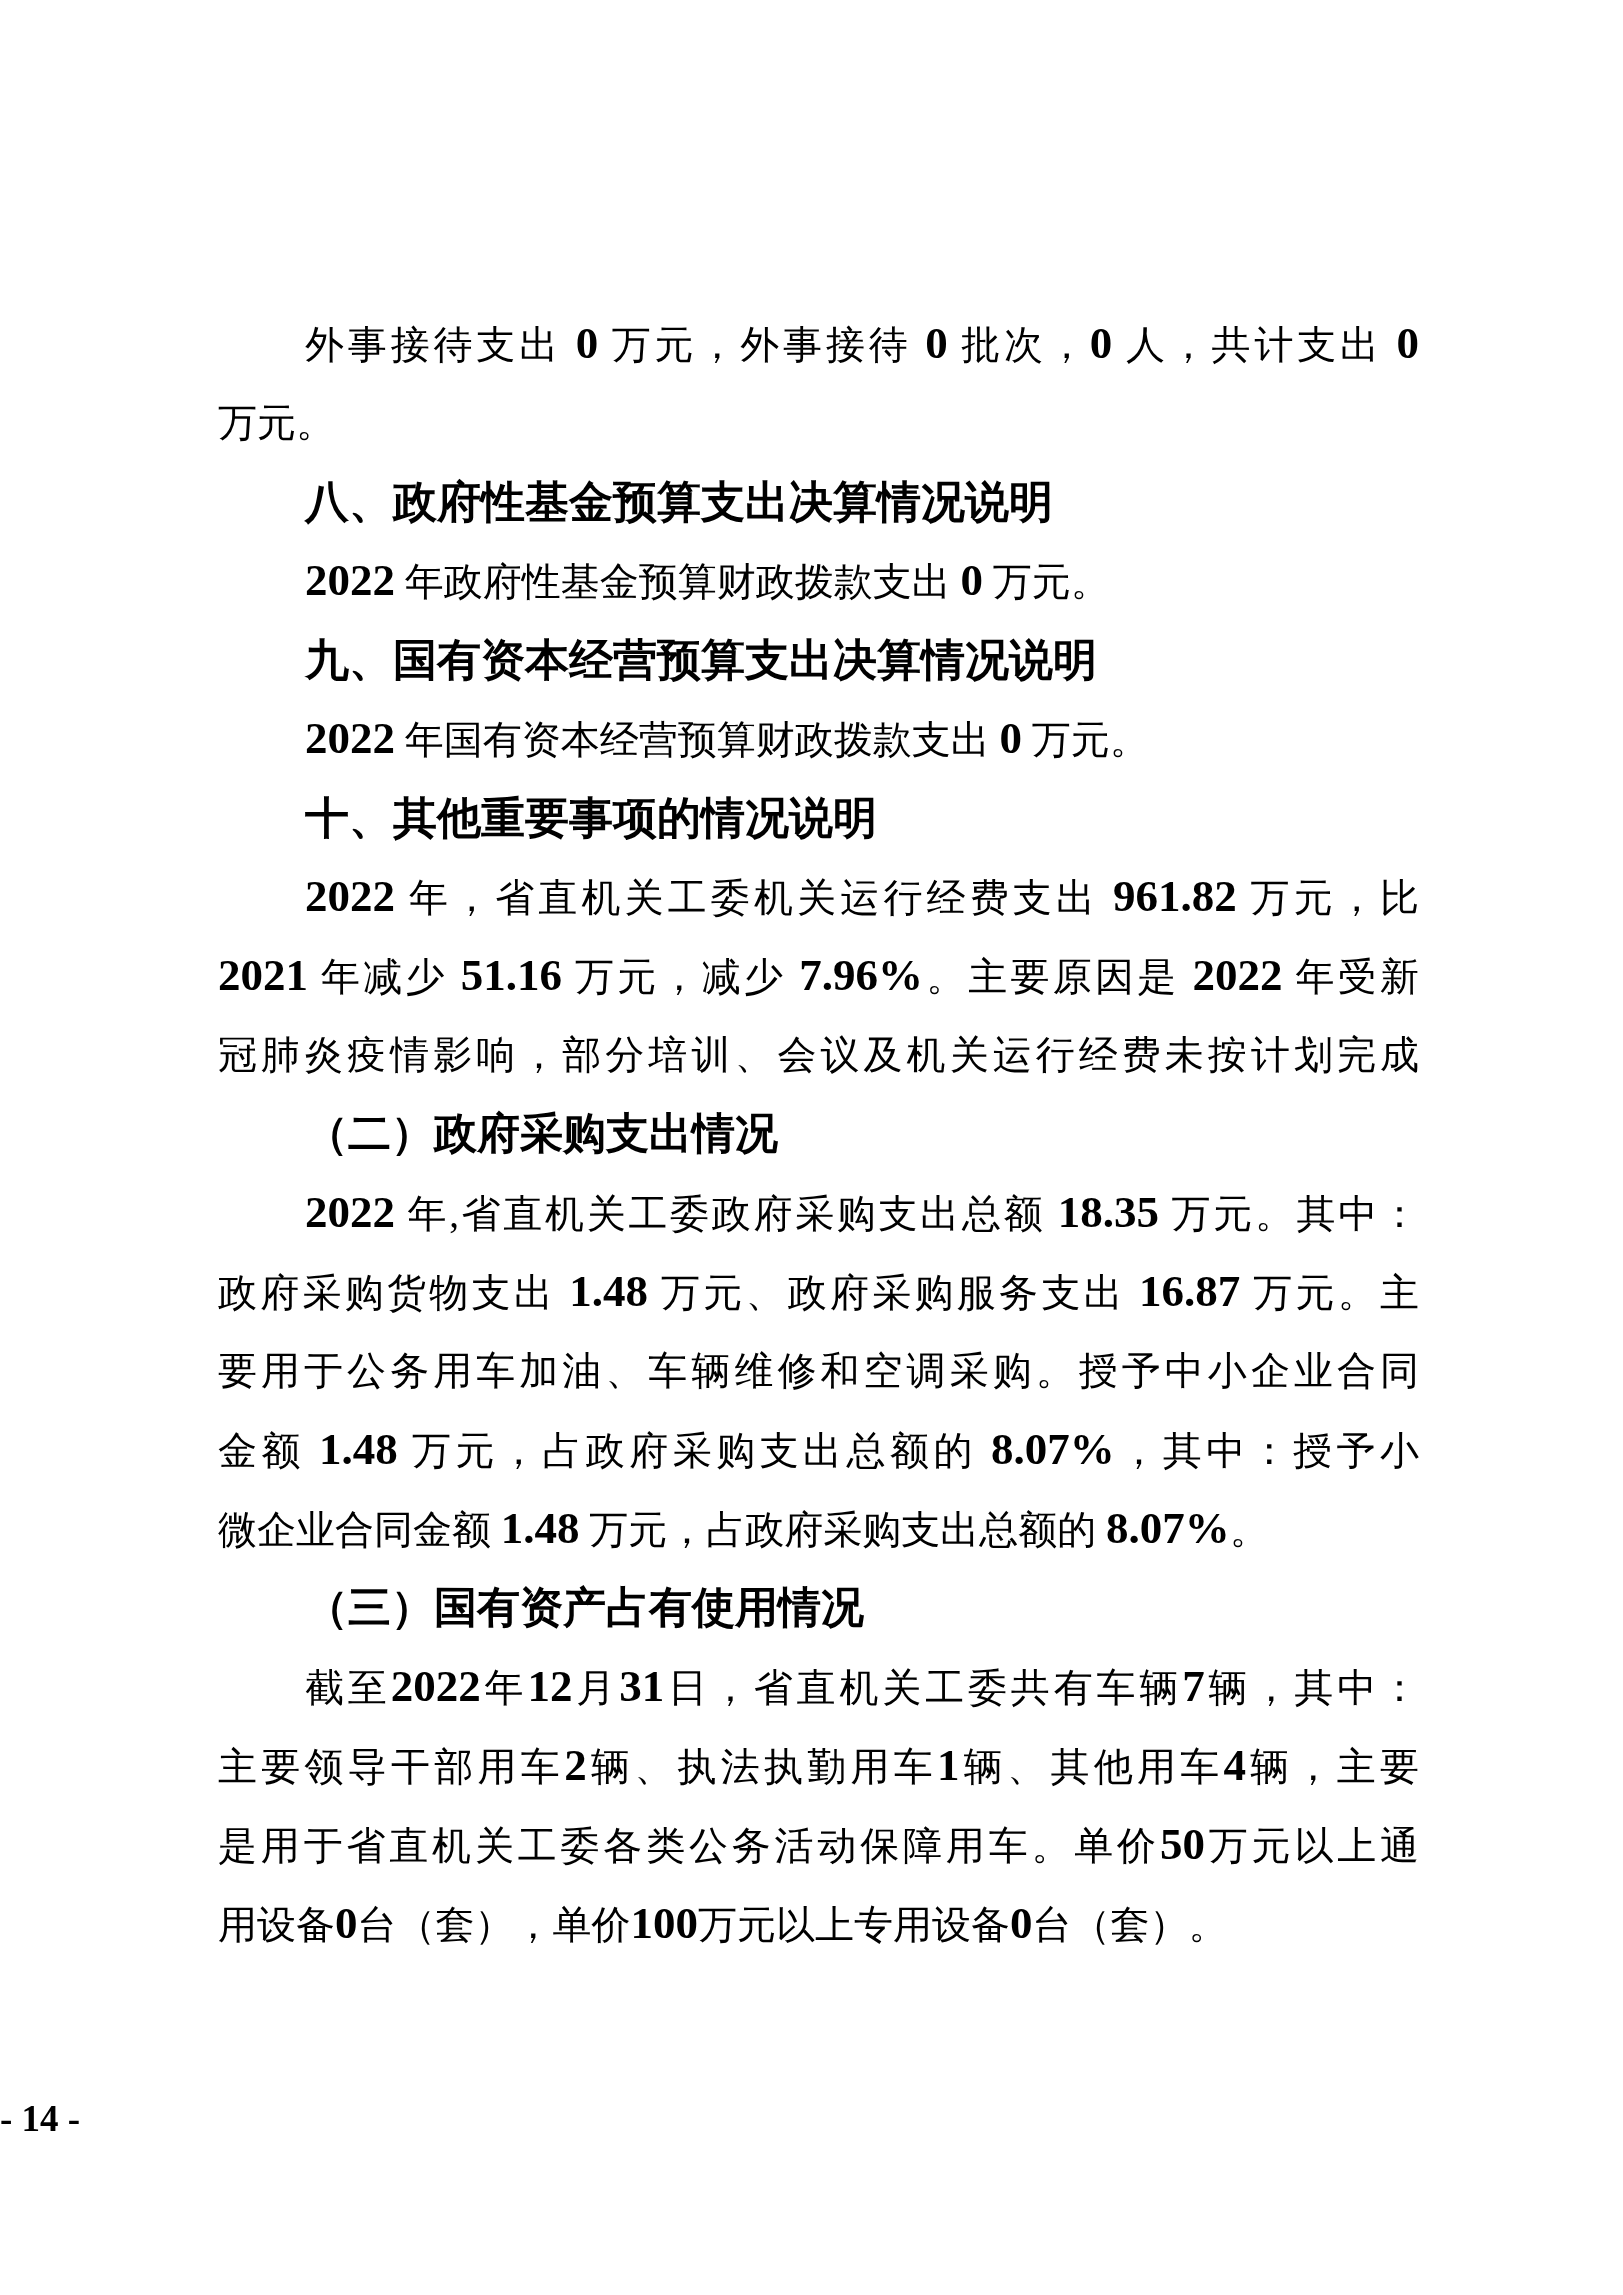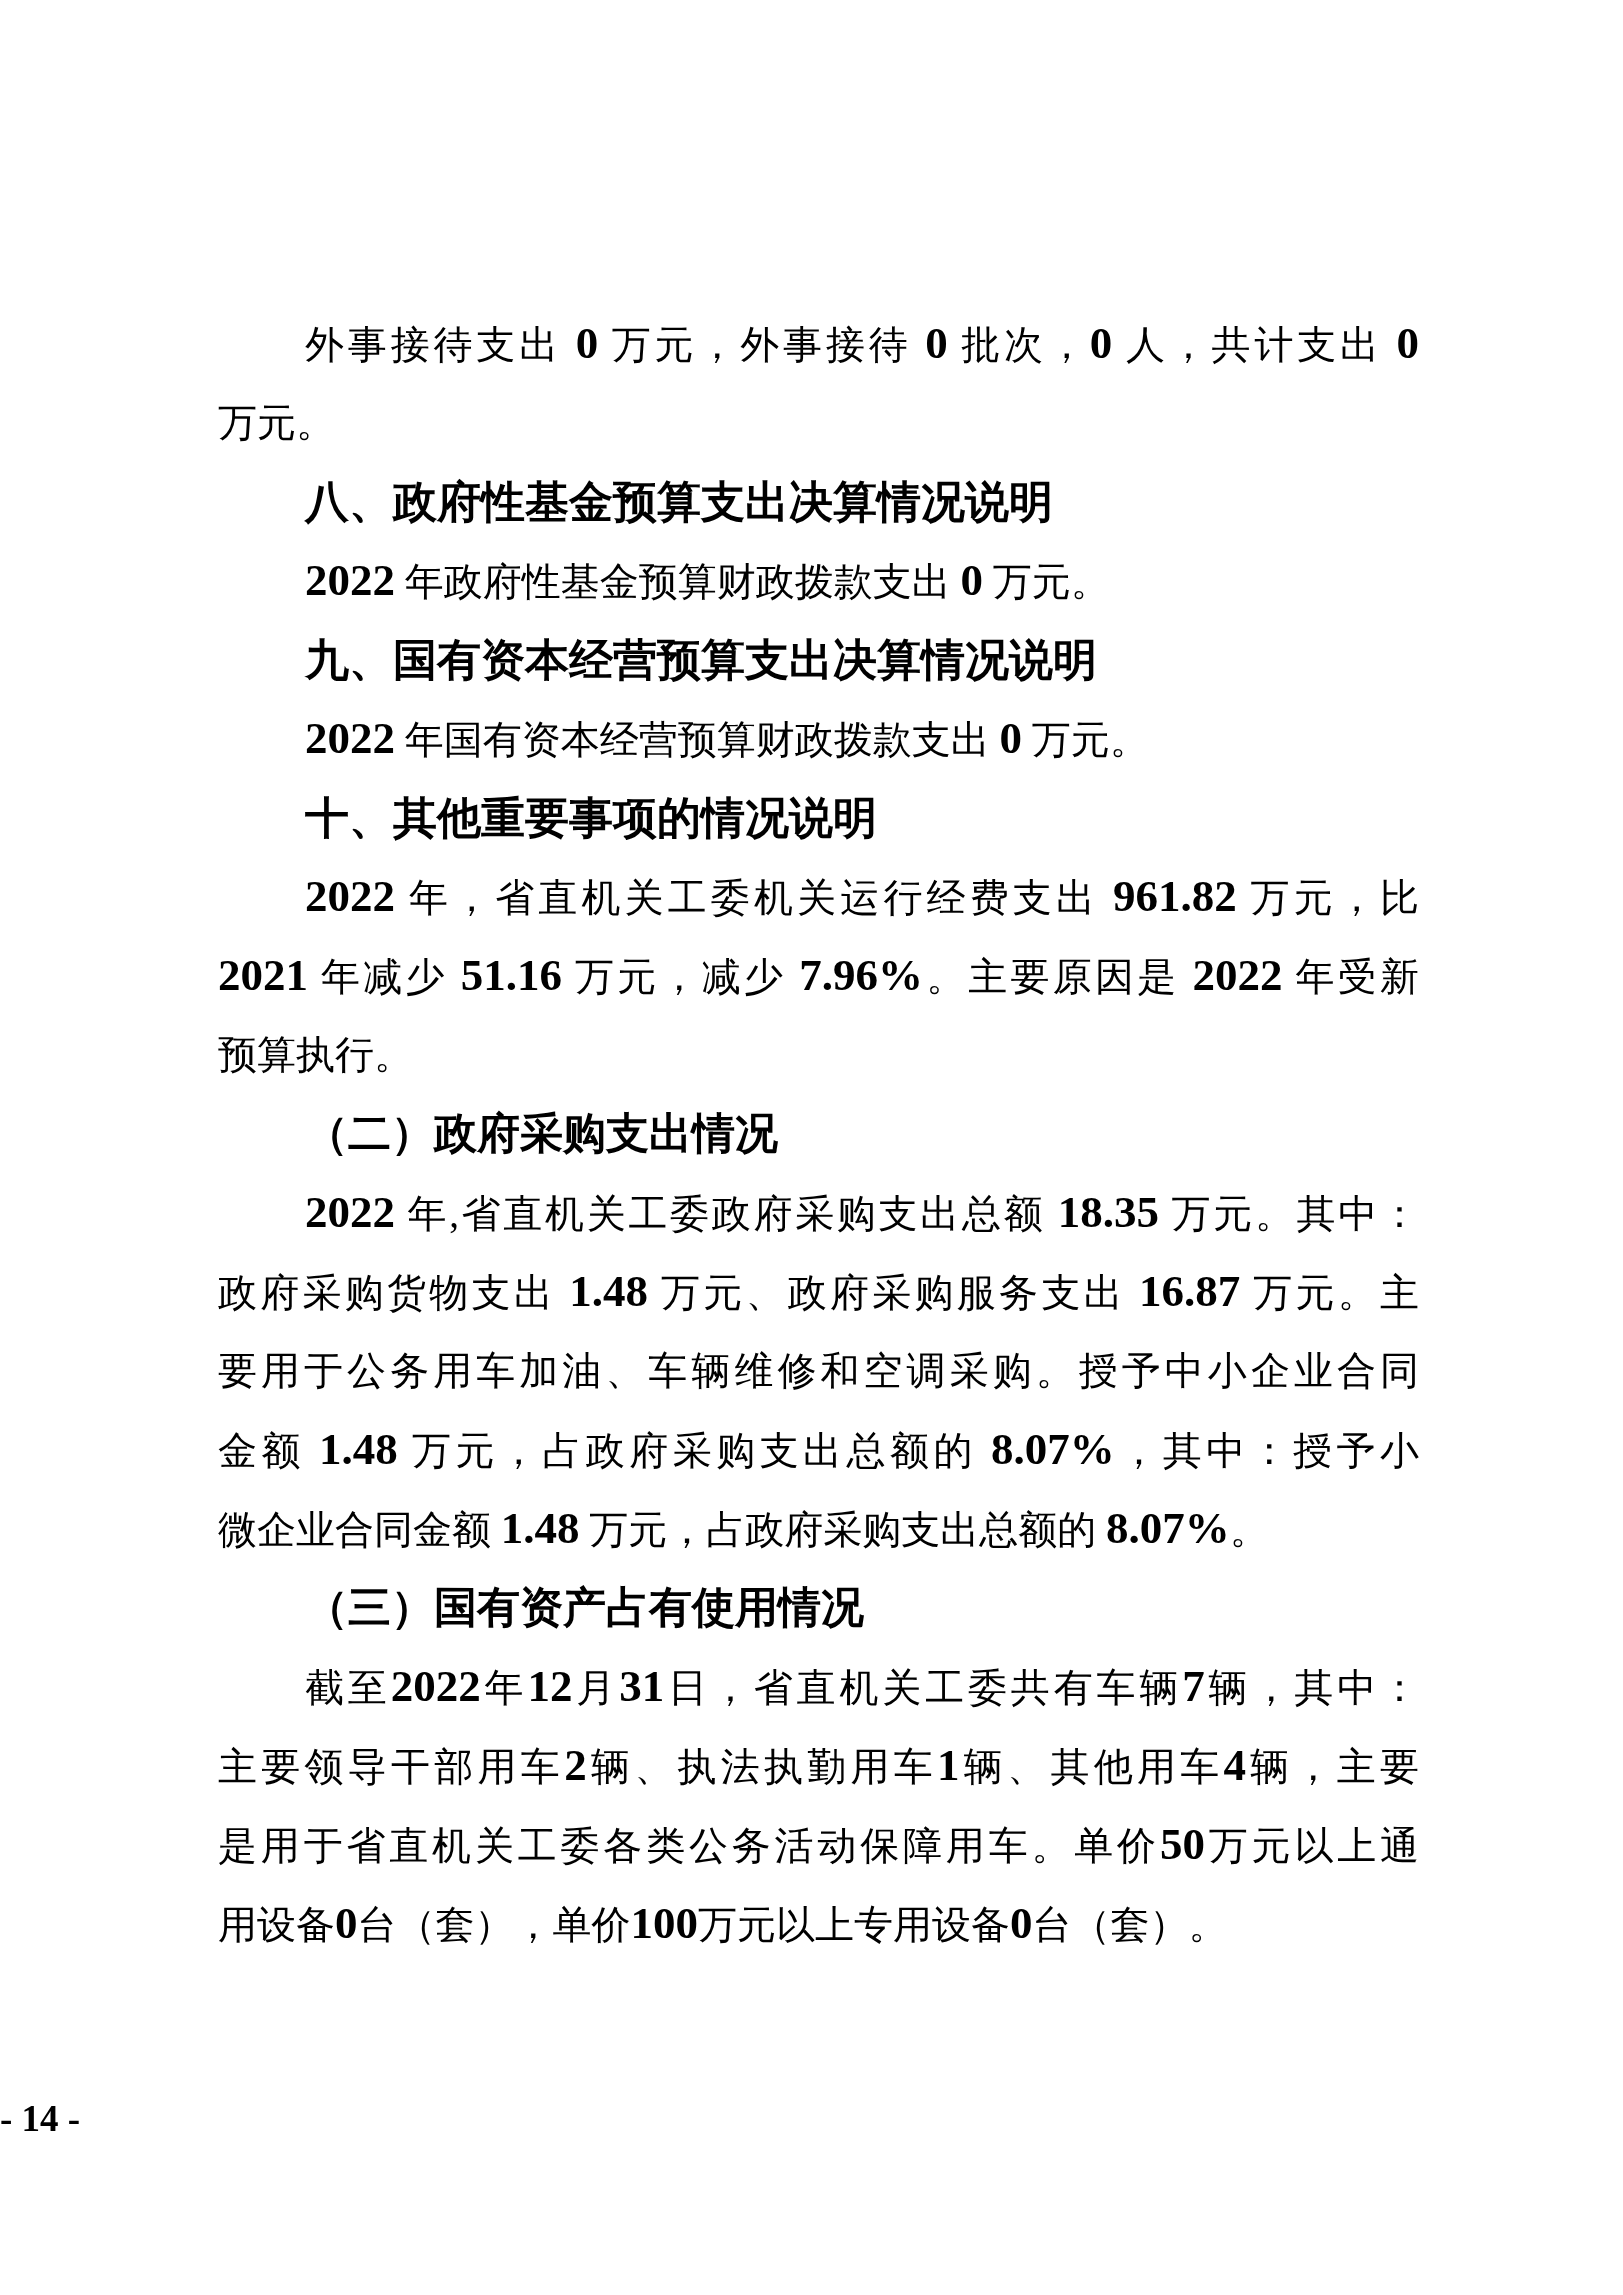--- a/index.html
+++ b/index.html
@@ -51,21 +51,21 @@
   <div class="doc-body">
       <div class="line body indent j"><span>外事接待支出 </span><span class="num">0</span><span> 万元，外事接待 </span><span class="num">0</span><span> 批次，</span><span class="num">0</span><span> 人，共计支出 </span><span class="num">0</span></div>
       <div class="line body"><span>万元。</span></div>
       <div class="line h1 indent"><span>八、政府性基金预算支出决算情况说明</span></div>
       <div class="line body indent"><span class="num">2022</span><span> 年政府性基金预算财政拨款支出 </span><span class="num">0</span><span> 万元。</span></div>
       <div class="line h1 indent"><span>九、国有资本经营预算支出决算情况说明</span></div>
       <div class="line body indent"><span class="num">2022</span><span> 年国有资本经营预算财政拨款支出 </span><span class="num">0</span><span> 万元。</span></div>
       <div class="line h1 indent"><span>十、其他重要事项的情况说明</span></div>
       <div class="line body indent j"><span class="num">2022</span><span> 年，省直机关工委机关运行经费支出 </span><span class="num">961.82</span><span> 万元，比</span></div>
       <div class="line body j"><span class="num">2021</span><span> 年减少 </span><span class="num">51.16</span><span> 万元，减少 </span><span class="num">7.96%</span><span>。主要原因是 </span><span class="num">2022</span><span> 年受新</span></div>
-      <div class="line body"><span>预算执行。</span></div>
+      <div class="line body j"><span>冠肺炎疫情影响，部分培训、会议及机关运行经费未按计划完成</span></div>
       <div class="line h2 indent"><span>（二）政府采购支出情况</span></div>
       <div class="line body indent j"><span class="num">2022</span><span> 年,省直机关工委政府采购支出总额 </span><span class="num">18.35</span><span> 万元。其中：</span></div>
       <div class="line body j"><span>政府采购货物支出 </span><span class="num">1.48</span><span> 万元、政府采购服务支出 </span><span class="num">16.87</span><span> 万元。主</span></div>
       <div class="line body j"><span>要用于公务用车加油、车辆维修和空调采购。授予中小企业合同</span></div>
       <div class="line body j"><span>金额 </span><span class="num">1.48</span><span> 万元，占政府采购支出总额的 </span><span class="num">8.07%</span><span>，其中：授予小</span></div>
       <div class="line body"><span>微企业合同金额 </span><span class="num">1.48</span><span> 万元，占政府采购支出总额的 </span><span class="num">8.07%</span><span>。</span></div>
       <div class="line h2 indent"><span>（三）国有资产占有使用情况</span></div>
       <div class="line body indent j"><span>截至</span><span class="num">2022</span><span>年</span><span class="num">12</span><span>月</span><span class="num">31</span><span>日，省直机关工委共有车辆</span><span class="num">7</span><span>辆，其中：</span></div>
       <div class="line body j"><span>主要领导干部用车</span><span class="num">2</span><span>辆、执法执勤用车</span><span class="num">1</span><span>辆、其他用车</span><span class="num">4</span><span>辆，主要</span></div>
       <div class="line body j"><span>是用于省直机关工委各类公务活动保障用车。单价</span><span class="num">50</span><span>万元以上通</span></div>

